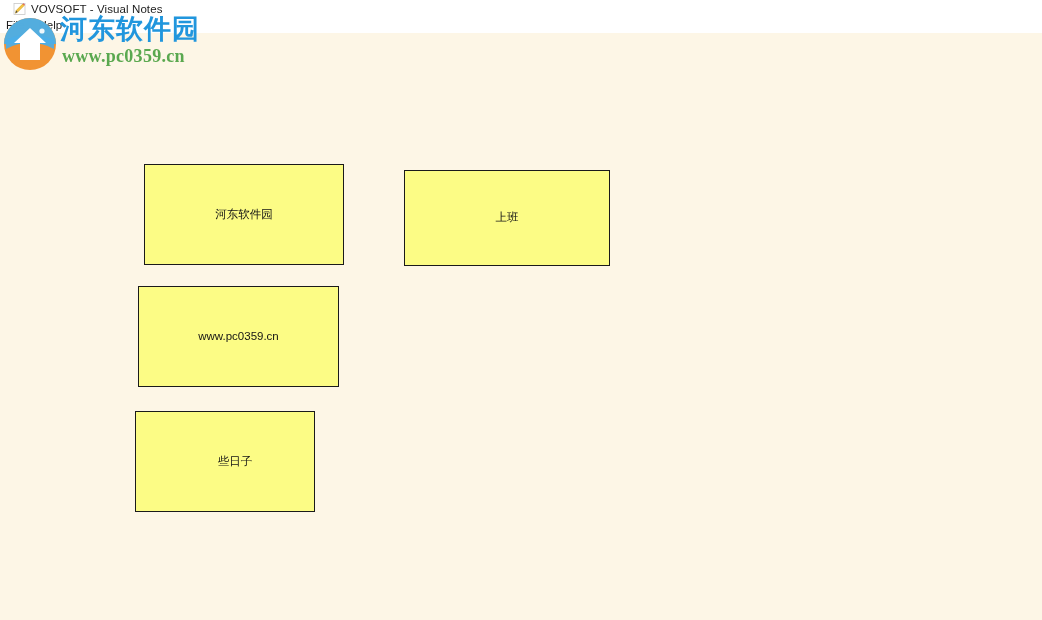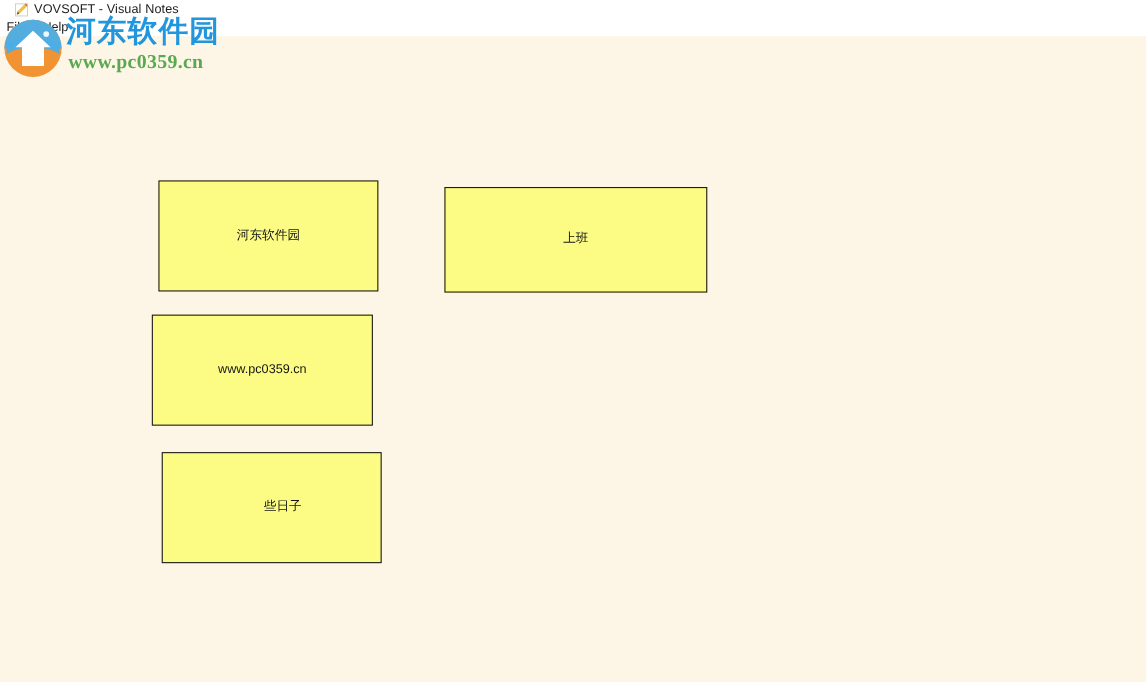--- a/index.html
+++ b/index.html
@@ -165,30 +165,30 @@
     <span class="menu-item">File</span>
     <span class="menu-item">Help</span>
   </div>
 
   <div id="notes-canvas">
 
     <div class="sticky-note" style="left:144px; top:131px; width:200px; height:101px;">
       <span class="note-text">河东软件园</span>
     </div>
 
-    <div class="sticky-note" style="left:404px; top:137px; width:239px; height:96px;">
+    <div class="sticky-note" style="left:404px; top:137px; width:206px; height:96px;">
       <span class="note-text">上班</span>
     </div>
 
 
     <div class="sticky-note" style="left:138px; top:253px; width:201px; height:101px;">
       <span class="note-text">www.pc0359.cn</span>
     </div>
 
-    <div class="sticky-note" style="left:147px; top:378px; width:200px; height:101px;padding-left:20px;">
+    <div class="sticky-note" style="left:135px; top:378px; width:180px; height:101px;padding-left:20px;">
       <span class="note-text">些日子</span>
     </div>
 
   </div>
 
   <div id="watermark">
     <span id="watermark-logo">
       <svg width="56" height="56" viewBox="0 0 56 56" xmlns="http://www.w3.org/2000/svg">
         <circle cx="28" cy="28" r="26" fill="#f08a24" opacity="0.92"></circle>
         <path d="M28 2 A26 26 0 0 1 28 54 A26 26 0 0 1 28 2 Z" fill="none"></path>

